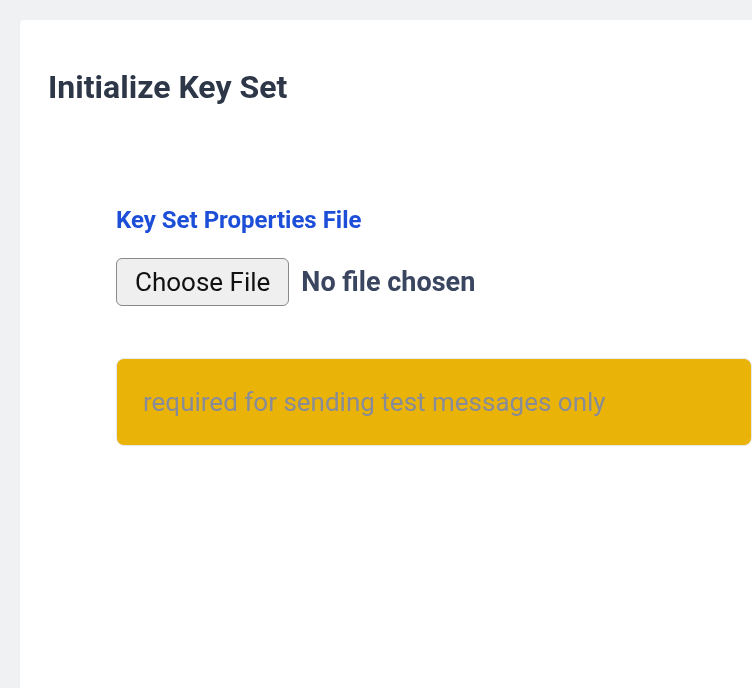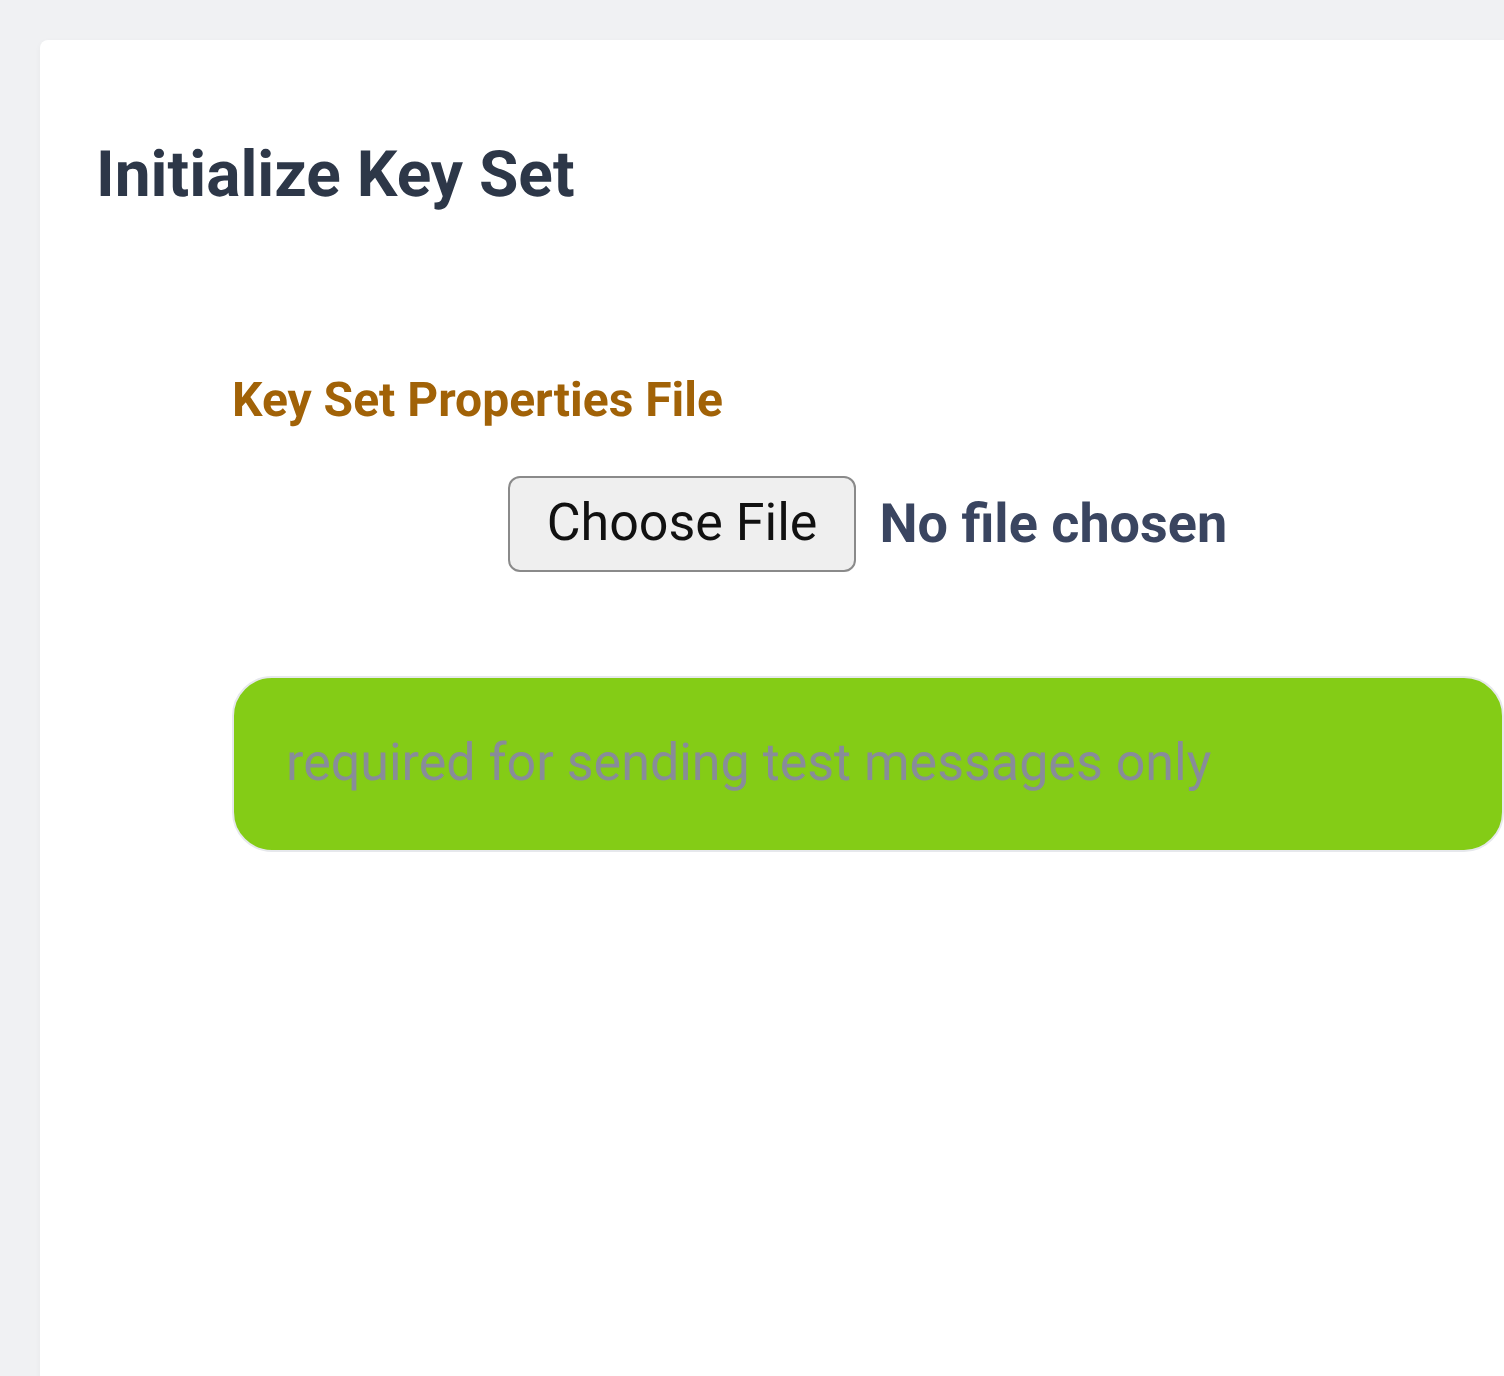--- a/index.html
+++ b/index.html
@@ -21,38 +21,37 @@
       padding: 48px 0 0 0;
       height: 100%;
       border-radius: 4px 0 0 0;
       box-shadow: 0 1px 3px rgba(0,0,0,0.04);
     }
     .page-title {
       font-size: 32px;
       font-weight: 700;
       color: #2d3748;
       margin-left: 28px;
-      margin-bottom: 80px;
+      margin-bottom: 100px;
     }
     .form-section {
       padding-left: 96px;
     }
     .field-label {
       font-size: 24px;
       font-weight: 700;
-      color: #a16207;
+      color: #1d4ed8;
       margin-bottom: 24px;
       display: block;
     }
     .file-row {
       display: flex;
       align-items: center;
       gap: 12px;
       margin-bottom: 52px;
-      justify-content: center;
     }
     .choose-file-btn {
       font-family: inherit;
       font-size: 26px;
       font-weight: 400;
       color: #111;
       background: #efefef;
       border: 1px solid #8a8a8a;
       border-radius: 6px;
       padding: 8px 18px;
@@ -62,23 +61,23 @@
       font-size: 27px;
       color: #3a4560;
       font-weight: 700;
     }
     .text-input {
       width: 100%;
       font-family: inherit;
       font-size: 26px;
       font-weight: 400;
       color: #2d3748;
-      background: #84cc16;
+      background: #eab308;
       border: 1px solid #e6e8ec;
-      border-radius: 20px;
+      border-radius: 8px;
       padding: 28px 26px;
       margin-bottom: 76px;
       outline: none;
     }
     .text-input::placeholder {
       color: #888c99;
     }
     .field-group {
       margin-bottom: 0;
     }

